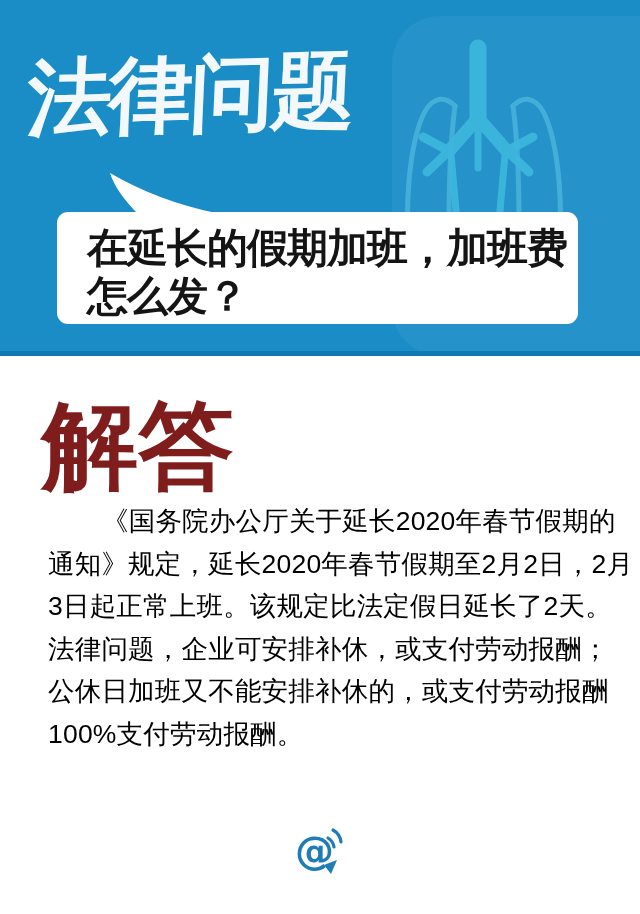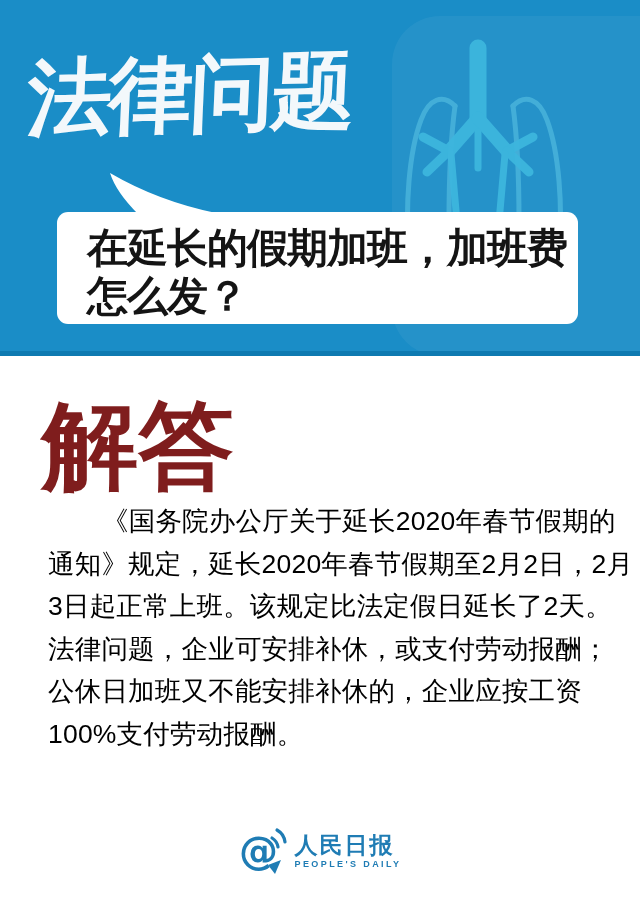--- a/index.html
+++ b/index.html
@@ -120,35 +120,31 @@
   </header>
 
   <main>
     <h2 class="answer-heading">解答</h2>
 
     <div class="body-text">
       <p class="line indent">《国务院办公厅关于延长2020年春节假期的</p>
       <p class="line">通知》规定，延长2020年春节假期至2月2日，2月</p>
       <p class="line">3日起正常上班。该规定比法定假日延长了2天。</p>
       <p class="line">法律问题，企业可安排补休，或支付劳动报酬；</p>
-      <p class="line">公休日加班又不能安排补休的，企业应按工资</p>
+      <p class="line">公休日加班又不能安排补休的，或支付劳动报酬</p>
       <p class="line">100%支付劳动报酬。</p>
     </div>
   </main>
 
   <footer class="footer">
     <div class="logo">
       <svg class="logo-mark" viewBox="0 0 50 50" aria-hidden="true">
         <text x="0" y="38" font-size="39" font-weight="bold" fill="#1f7cb4" font-family="DejaVu Sans, sans-serif">@</text>
         <g fill="none" stroke="#1f7cb4" stroke-width="3.2" stroke-linecap="round">
           <path d="M33,12 Q38,15 39,21"></path>
           <path d="M38,4 Q45,8 46,16"></path>
         </g>
         <path d="M29,39 L42,34 L36,48 Z" fill="#1f7cb4"></path>
       </svg>
-      <div class="logo-text">
-        <div class="logo-cn">人民日报</div>
-        <div class="logo-en">PEOPLE'S DAILY</div>
-      </div>
     </div>
   </footer>
 
 </div>
 
 </body></html>

